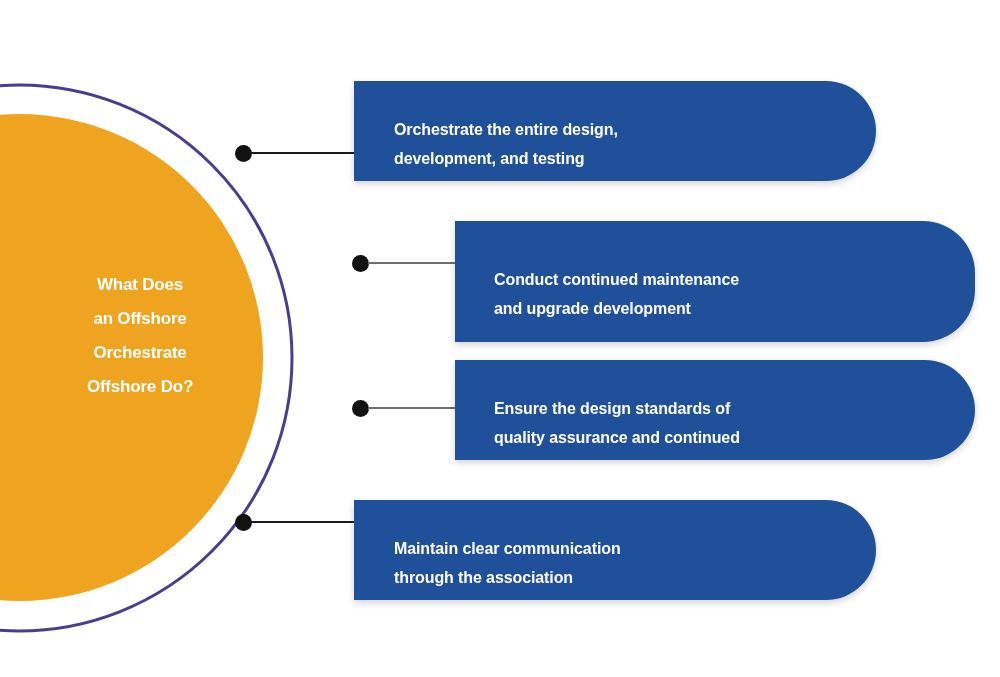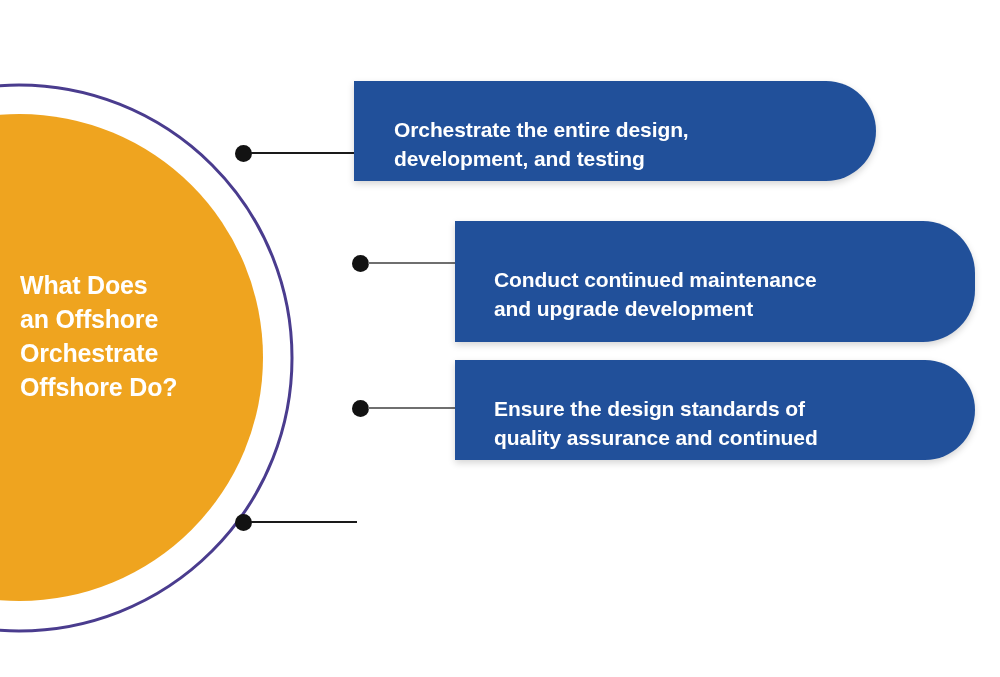--- a/index.html
+++ b/index.html
@@ -42,24 +42,25 @@
     top: 0;
   }
 
   
   #title-block {
     position: absolute;
     left: 20px;
     top: 268px;
     width: 240px;
     color: #ffffff;
-    font-size: 25px;
+    font-size: 17px;
     font-weight: bold;
     line-height: 34px;
     letter-spacing: -0.2px;
+    text-align: center;
   }
   #title-block .tline { display: block; white-space: nowrap; }
 
   
   .connector {
     position: absolute;
     height: 18px;
     display: flex;
     align-items: center;
   }
@@ -83,21 +84,21 @@
     position: absolute;
     background: #21509A;
     border-radius: 0 52px 52px 0;
     box-shadow: 0 3px 7px rgba(0,0,0,0.17);
     display: flex;
     align-items: center;
     box-sizing: border-box;
   }
   .pill .pill-text {
     color: #ffffff;
-    font-size: 21px;
+    font-size: 16px;
     font-weight: bold;
     line-height: 29px;
     letter-spacing: -0.1px;
     margin-top: 25px;
   }
   .pill .pill-text .ptline { display: block; white-space: nowrap; }
 
   #pill-0 { left: 354px; top: 81px;  width: 522px; height: 100px; }
   #pill-0 .pill-text { padding-left: 40px; }
   #pill-1 { left: 455px; top: 221px; width: 520px; height: 121px; }
@@ -165,14 +166,20 @@
     </div>
   </div>
 
   <div class="pill" id="pill-2">
     <div class="pill-text">
       <span class="ptline">Ensure the design standards of</span>
       <span class="ptline">quality assurance and continued</span>
     </div>
   </div>
 
+  <div class="pill" id="pill-3">
+    <div class="pill-text">
+      <span class="ptline">Maintain clear communication</span>
+      <span class="ptline">through the association</span>
+    </div>
+  </div>
 
 </div>
 
 </body></html>

